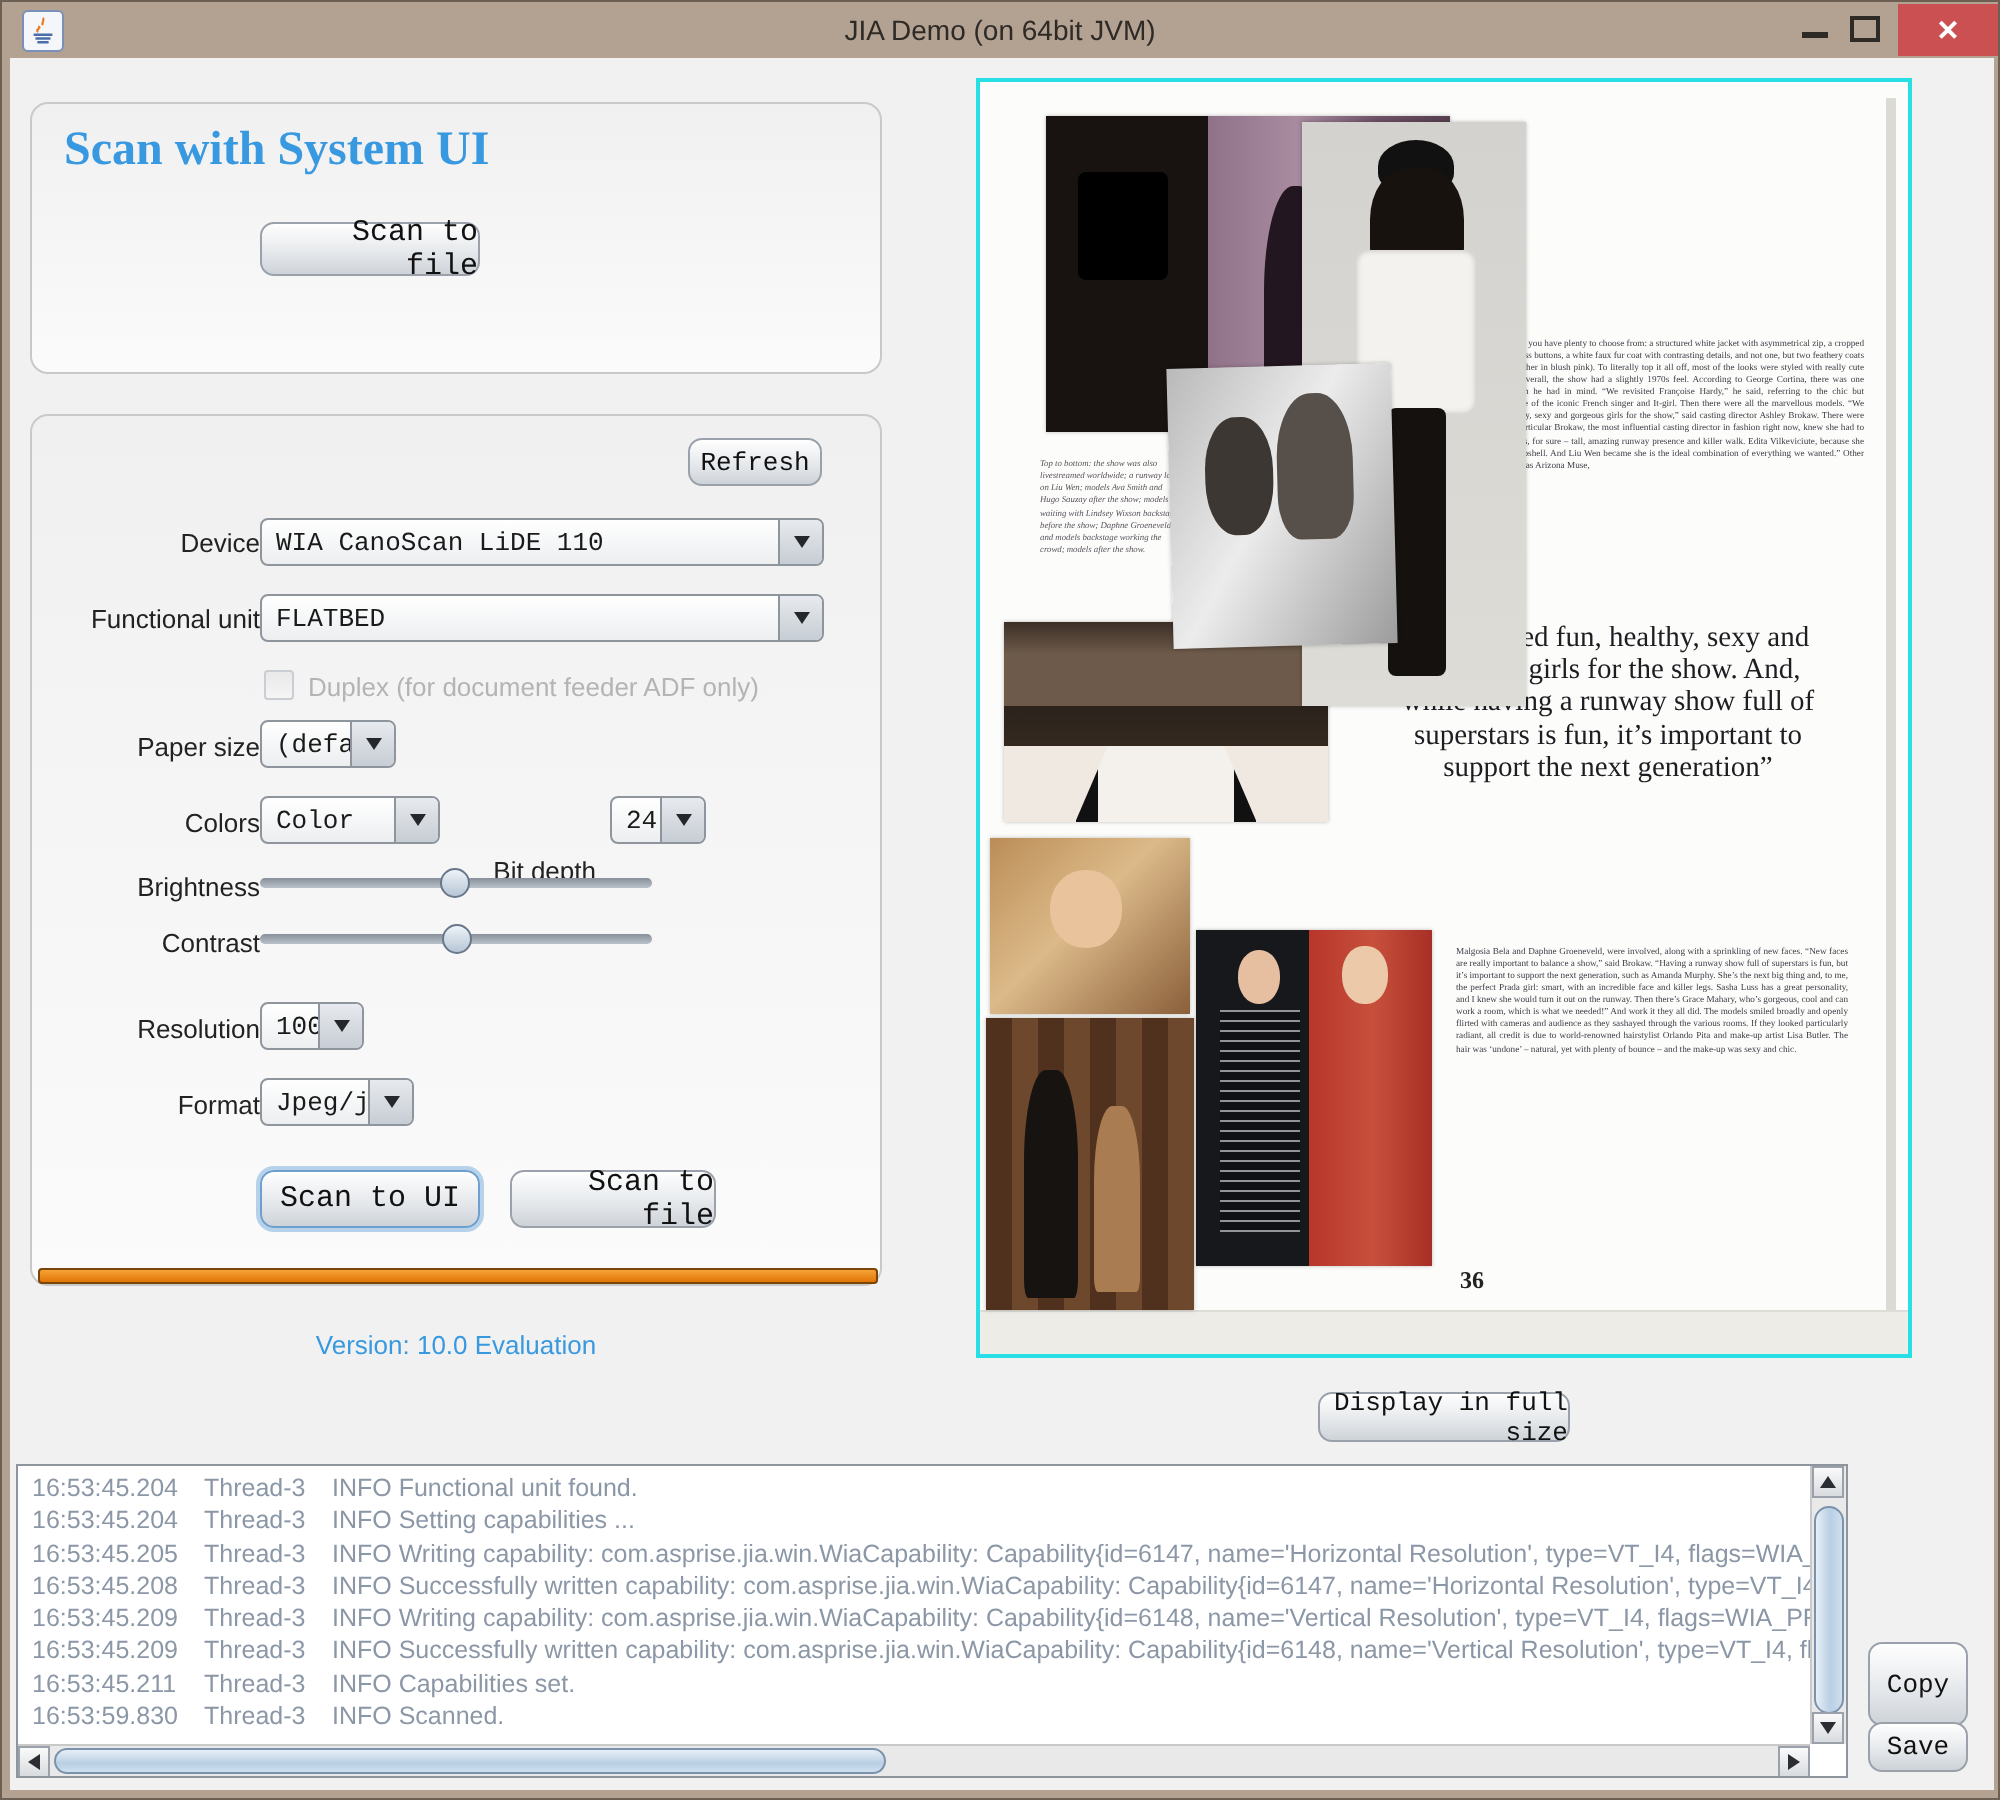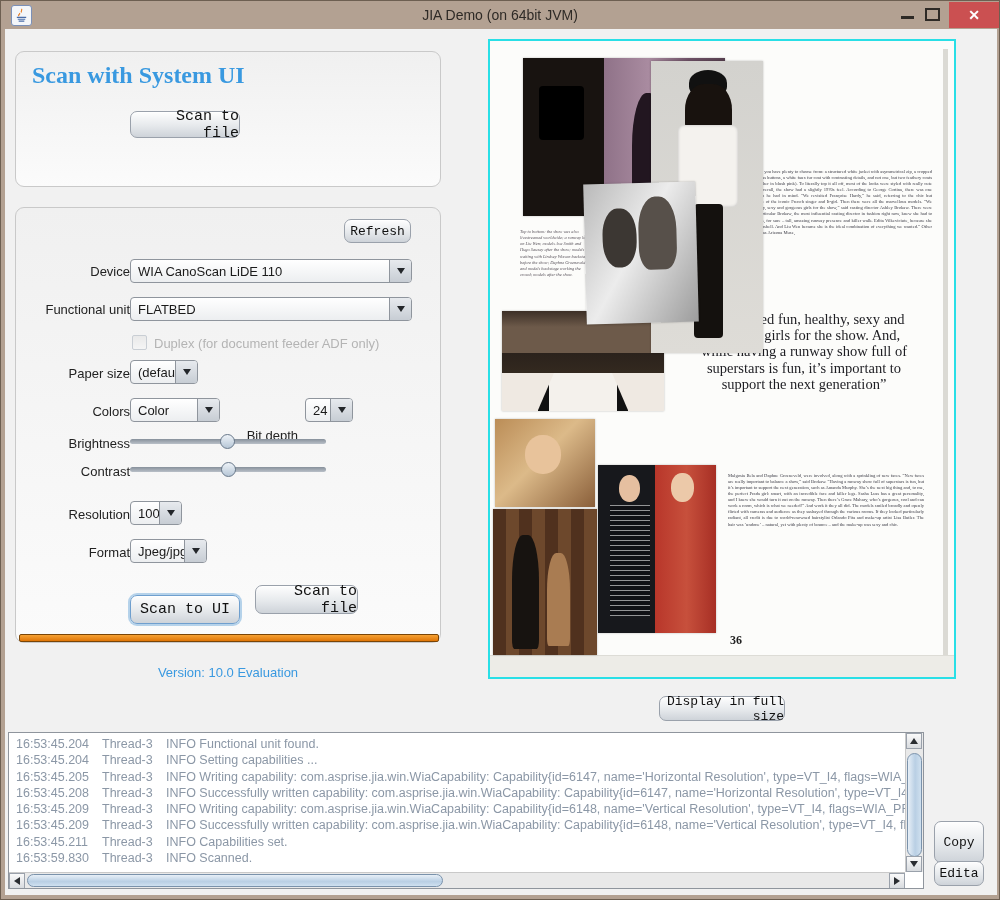--- a/index.html
+++ b/index.html
@@ -22,23 +22,23 @@
   
   .panel { position:absolute; border:1px solid #c9c9c9; border-radius:9px;
            background:linear-gradient(180deg,#f0f0f0,#fbfbfb); }
   .panel-h { font-family:"Liberation Serif", serif; font-weight:bold; font-size:24px; color:#3999e0; }
 
   
   .btn { position:absolute; border:1px solid #9aa1ab; border-radius:7px; color:#111;
          background:linear-gradient(180deg,#fefefe 0%,#e6e9ec 55%,#ced3d9 100%);
          box-shadow:inset 0 1px 0 #ffffff; font-size:14px; display:flex; align-items:center; justify-content:center;
          font-family:Liberation Mono, monospace;text-align:right; }
-  .btn.focus { border-color:#6f9fce; box-shadow:0 0 0 2px #b5d2ea, inset 0 1px 0 #ffffff;margin-top:10px; }
+  .btn.focus { border-color:#6f9fce; box-shadow:0 0 0 2px #b5d2ea, inset 0 1px 0 #ffffff; }
   .combo { position:absolute; height:24px; border:1px solid #8f959d; border-radius:4px;
-           background:linear-gradient(180deg,#ffffff,#eceef0); display:flex; align-items:center; }
+           background:linear-gradient(180deg,#ffffff,#eceef0); display:flex; align-items:center;font-family:Liberation Mono, monospace; }
   .combo .val { flex:1; font-size:13px; color:#1a1a1a; padding-left:7px; white-space:nowrap; overflow:hidden; }
   .combo .arrow { width:22px; align-self:stretch; border-left:1px solid #8f959d; border-radius:0 3px 3px 0;
                   background:linear-gradient(180deg,#e7eaee,#c7cdd4); display:flex; align-items:center; justify-content:center; }
   .combo .arrow:after { content:""; border-left:4px solid transparent; border-right:4px solid transparent;
                         border-top:6px solid #24272b; }
   .flabel { position:absolute; font-size:13px; color:#222; text-align:right; }
   .checkbox { position:absolute; width:15px; height:15px; border:1px solid #c9ced4; border-radius:2px;
               background:linear-gradient(180deg,#e9e9e9,#f5f5f5); }
   .slider { position:absolute; height:15px; }
   .slider .track { position:absolute; left:0; right:0; top:5px; height:5px; border-radius:3px;
@@ -290,14 +290,14 @@
       <div class="sb-btn tri-dn" style="left:0; bottom:0;"></div>
     </div>
     <div class="sb-h">
       <div class="sb-btn tri-lf" style="left:0; top:0;"></div>
       <div class="thumb-h"></div>
       <div class="sb-btn tri-rt" style="right:0; top:0;"></div>
     </div>
   </div>
 
   <button class="btn" style="left:933px; top:820px; width:50px; height:42px; font-size:13px;">Copy</button>
-  <button class="btn" style="left:933px; top:860px; width:50px; height:25px; font-size:13px;">Edita</button>
+  <button class="btn" style="left:933px; top:860px; width:50px; height:25px; font-size:13px;">Save</button>
 </div>
 
 </body></html>

